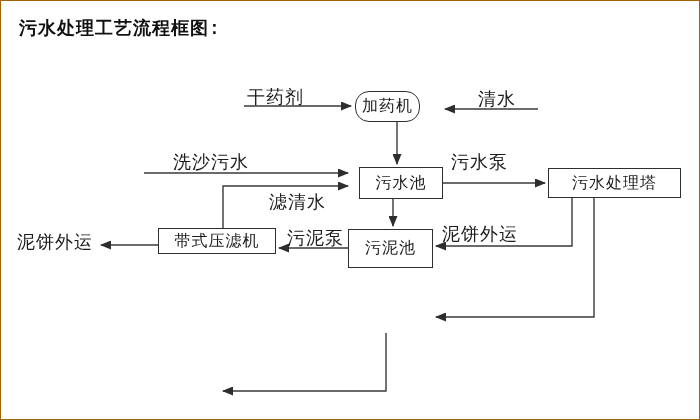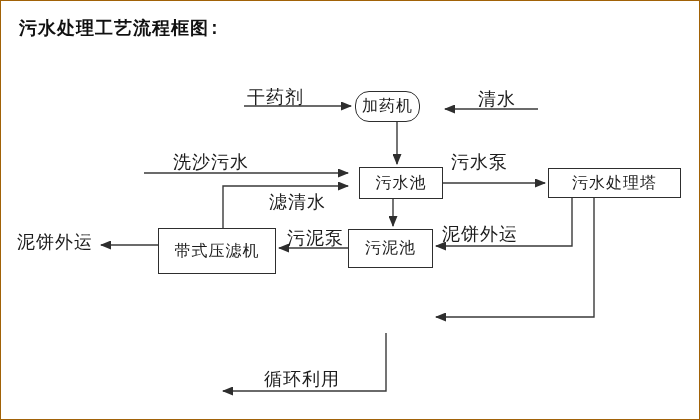--- a/index.html
+++ b/index.html
@@ -90,25 +90,24 @@
 
     <polyline class="ln" points="593,197 593,316 435,316" marker-end="url(#arr)"></polyline>
 
     <polyline class="ln" points="385,332 385,390 222,390" marker-end="url(#arr)"></polyline>
   </svg>
 
   <div class="node" style="left:354px;top:90px;width:65px;height:31px;border-radius:14px;">加药机</div>
   <div class="node" style="left:358px;top:166px;width:84px;height:32px;">污水池</div>
   <div class="node" style="left:547px;top:167px;width:133px;height:30px;">污水处理塔</div>
   <div class="node" style="left:347px;top:228px;width:85px;height:39px;">污泥池</div>
-  <div class="node" style="left:157px;top:227px;width:118px;height:46px;">带式压滤机</div>
+  <div class="node" style="left:157px;top:227px;width:118px;height:26px;">带式压滤机</div>
 
   <span class="edge-label" style="left:246px;top:84px;">干药剂</span>
   <span class="edge-label" style="left:477px;top:86px;">清水</span>
   <span class="edge-label" style="left:172px;top:149px;">洗沙污水</span>
   <span class="edge-label" style="left:268px;top:189px;">滤清水</span>
   <span class="edge-label" style="left:450px;top:149px;">污水泵</span>
   <span class="edge-label" style="left:441px;top:221px;">泥饼外运</span>
   <span class="edge-label" style="left:286px;top:225px;">污泥泵</span>
   <span class="edge-label" style="left:16px;top:229px;">泥饼外运</span>
-  <span class="edge-label" style="left:263px;top:366px;">循环利用</span>
 
 </div>
 
 </body></html>

